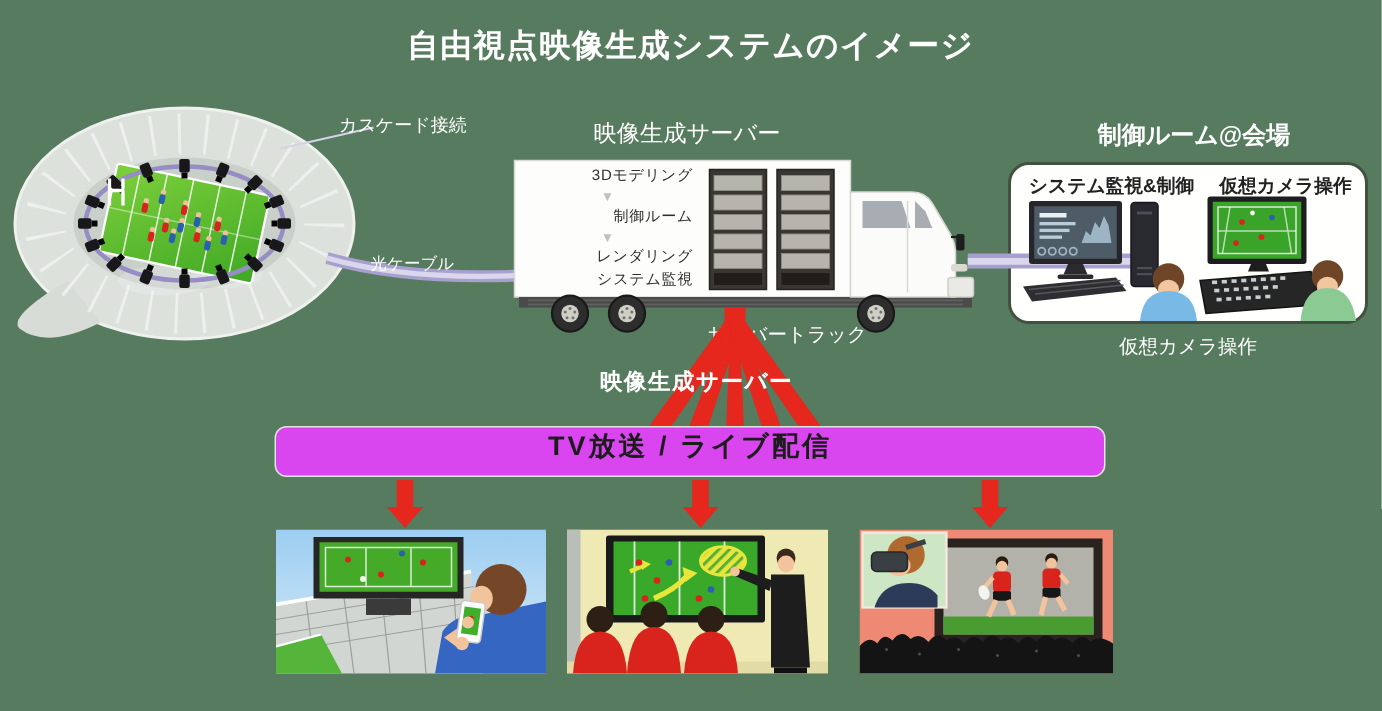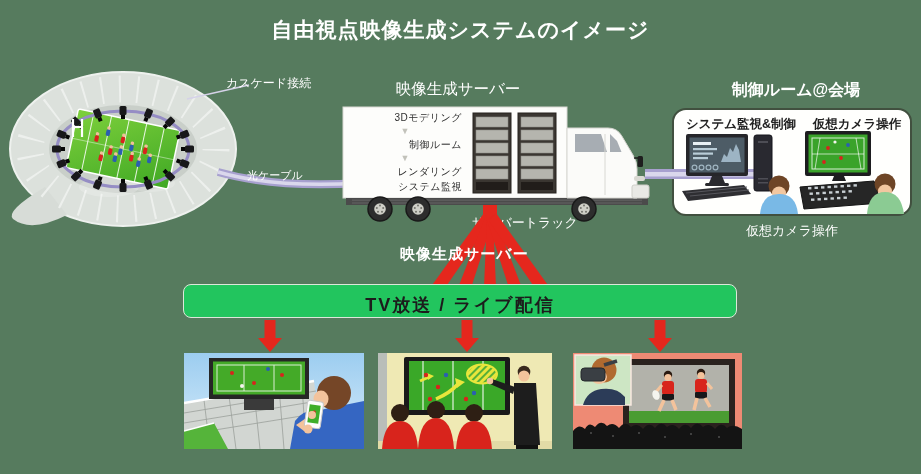--- a/index.html
+++ b/index.html
@@ -16,21 +16,21 @@
   .lbl-studio{left:672px;top:222px;width:240px;text-align:center;font-size:13px;}
   .lbl-stream{left:400px;top:245px;font-size:15px;font-weight:bold;letter-spacing:1px;}
   .control-box{left:672px;top:108px;width:240px;height:108px;background:#fffffd;border:2px solid #41503f;border-radius:14px;box-sizing:border-box;}
   .ws-label{position:absolute;top:116px;font-size:12.5px;font-weight:bold;color:#222;text-align:center;white-space:nowrap;}
   .ws-label.left{left:678px;width:126px;}
   .ws-label.right{left:804px;width:106px;}
   .steps{left:348px;top:110px;width:114px;text-align:center;color:#2e2e2e;}
   .steps .step{font-size:10px;line-height:15px;letter-spacing:.5px;text-align:right;}
   .steps .step span{display:block;}
   .steps .tri{font-size:9px;line-height:10px;color:#c2c2ba;margin:1px 0;}
-  .banner{left:183px;top:284px;width:554px;height:34px;background:#22c55e;border:1px solid #dde7da;border-radius:8px;box-sizing:border-box;display:flex;align-items:flex-end;justify-content:center;}
+  .banner{left:183px;top:284px;width:554px;height:34px;background:#d946ef;border:1px solid #dde7da;border-radius:8px;box-sizing:border-box;display:flex;align-items:flex-start;justify-content:center;}
   .banner span{font-size:18px;font-weight:bold;color:#1c1c1c;letter-spacing:2px;}
 </style>
 </head>
 <body>
 
 <div class="page">
 
   <div class="lbl title">自由視点映像生成システムのイメージ</div>
 
   <svg class="abs" style="left:5px;top:57px" width="252" height="178" viewBox="0 0 252 178">

